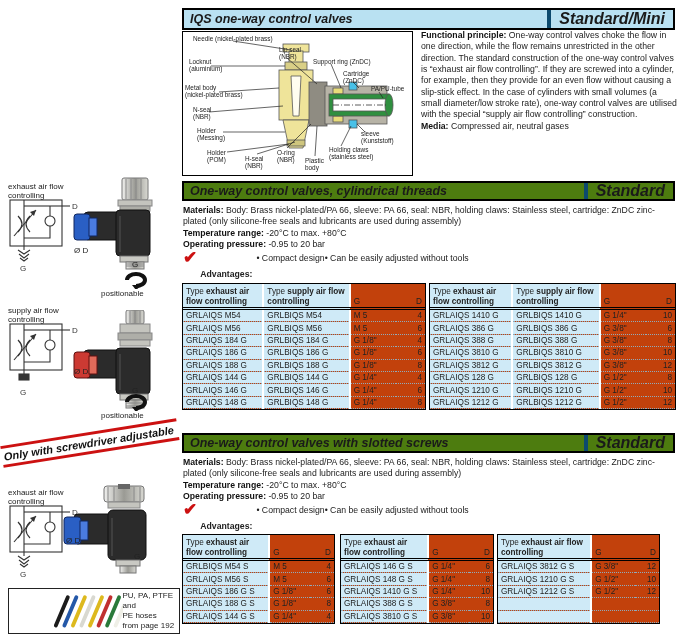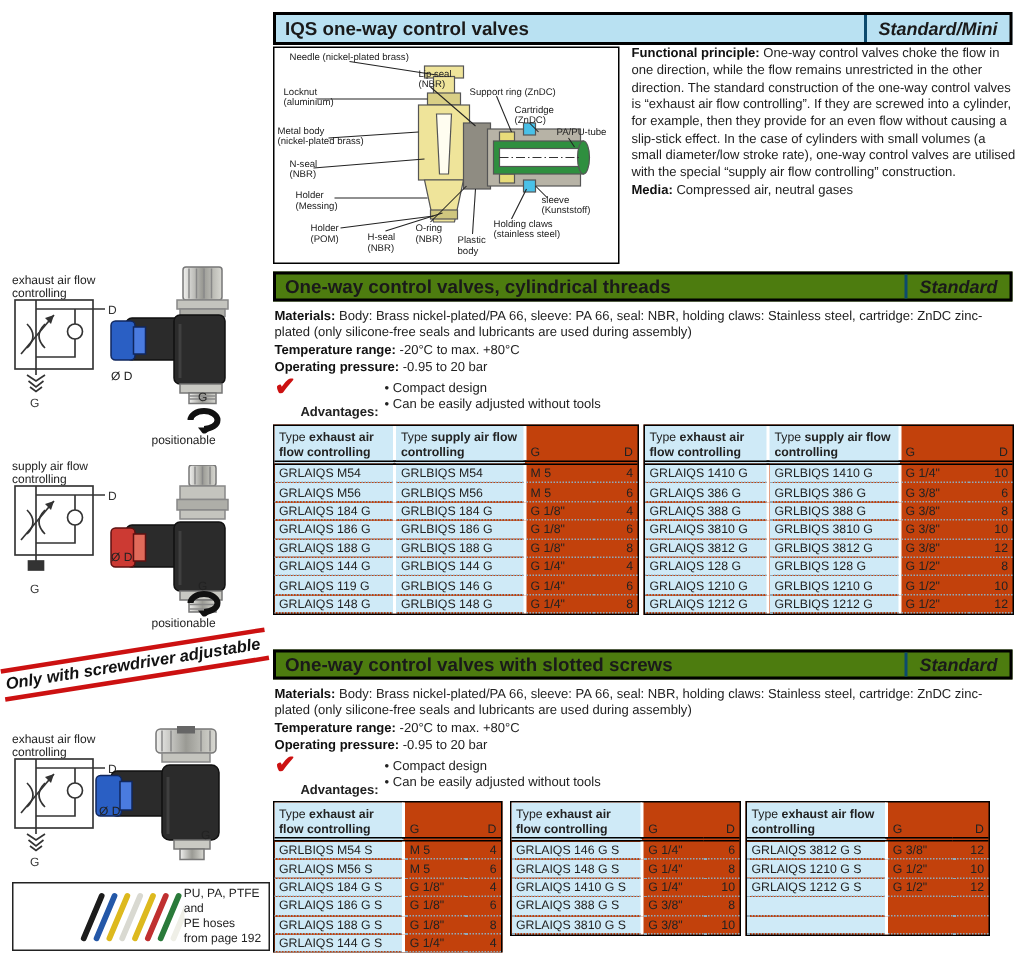--- a/index.html
+++ b/index.html
@@ -3,31 +3,31 @@
 <meta charset="utf-8">
 <style>
   html,body{margin:0;padding:0;}
   body{width:677px;height:635px;position:relative;background:#fff;overflow:hidden;
        font-family:"Liberation Sans",sans-serif;color:#1a1a1a;}
   .abs{position:absolute;}
   
   .bar{position:absolute;display:flex;justify-content:space-between;align-items:stretch;
        border:2px solid #000;box-sizing:border-box;background:#4d7c0f;}
   .bar-blue{background:#b9e1f2;}
-  .bar-title{font-weight:bold;font-size:12.5px;padding:1px 6px;display:flex;align-items:center;}
-  .bar-badge{font-weight:bold;font-style:italic;font-size:12px;padding:1px 8px;border-left:2px solid #0c4a6e;display:flex;align-items:center;}
+  .bar-title{font-weight:bold;font-style:italic;font-size:12.5px;padding:1px 6px;display:flex;align-items:center;}
+  .bar-badge{font-weight:bold;font-style:italic;font-size:16px;padding:1px 8px;border-left:4px solid #0c4a6e;display:flex;align-items:center;}
   
   .txt{position:absolute;font-size:8.7px;line-height:1.3;color:#222;}
   .txt b{color:#111;}
   .media-line{margin-top:0px;}
   
   .adv{position:absolute;display:flex;align-items:flex-start;font-size:8.7px;color:#222;}
   .check{color:#cc1111;font-size:17px;line-height:12px;font-weight:bold;margin-right:3px;}
   .adv b{margin-right:4px;padding-top:1px;margin-top:16px;}
-  .advlist{display:flex;flex-direction:column;}
+  .advlist{display:flex;flex-direction:row;}
   .advitem{padding-top:1px;}
   .advitem::before{content:"• ";}
   
   .tblbox{position:absolute;border:1.3px solid #000;box-sizing:border-box;background:#c2410c;}
   .tblbox table{border-collapse:collapse;width:100%;table-layout:fixed;font-size:8.2px;color:#222;}
   .tblbox th{font-weight:normal;text-align:left;vertical-align:bottom;padding:1px 3px;line-height:1.15;height:21px;}
   .tblbox thead tr{border-bottom:3px double #000;}
   .tblbox td{padding:0 3px;height:11.4px;border-bottom:1px dotted #90aabb;overflow:hidden;white-space:nowrap;}
   .tblbox td:last-child,.tblbox th.cd{text-align:right;}
   .t4 th:nth-child(-n+2),.t4 td:nth-child(-n+2){background:#cfeaf7;border-right:2px solid #fff;}
@@ -197,21 +197,21 @@
           <td>G 1/8"</td>
           <td>8</td>
         </tr>
         <tr>
           <td>GRLAIQS 144 G</td>
           <td>GRLBIQS 144 G</td>
           <td>G 1/4"</td>
           <td>4</td>
         </tr>
         <tr>
-          <td>GRLAIQS 119 G</td>
+          <td>GRLAIQS 146 G</td>
           <td>GRLBIQS 146 G</td>
           <td>G 1/4"</td>
           <td>6</td>
         </tr>
         <tr>
           <td>GRLAIQS 148 G</td>
           <td>GRLBIQS 148 G</td>
           <td>G 1/4"</td>
           <td>8</td>
         </tr>
@@ -325,25 +325,20 @@
     <tbody>
         <tr>
           <td>GRLBIQS M54 S</td>
           <td>M 5</td>
           <td>4</td>
         </tr>
         <tr>
           <td>GRLAIQS M56 S</td>
           <td>M 5</td>
           <td>6</td>
-        </tr>
-        <tr>
-          <td>GRLAIQS 184 G S</td>
-          <td>G 1/8"</td>
-          <td>4</td>
         </tr>
         <tr>
           <td>GRLAIQS 186 G S</td>
           <td>G 1/8"</td>
           <td>6</td>
         </tr>
         <tr>
           <td>GRLAIQS 188 G S</td>
           <td>G 1/8"</td>
           <td>8</td>

